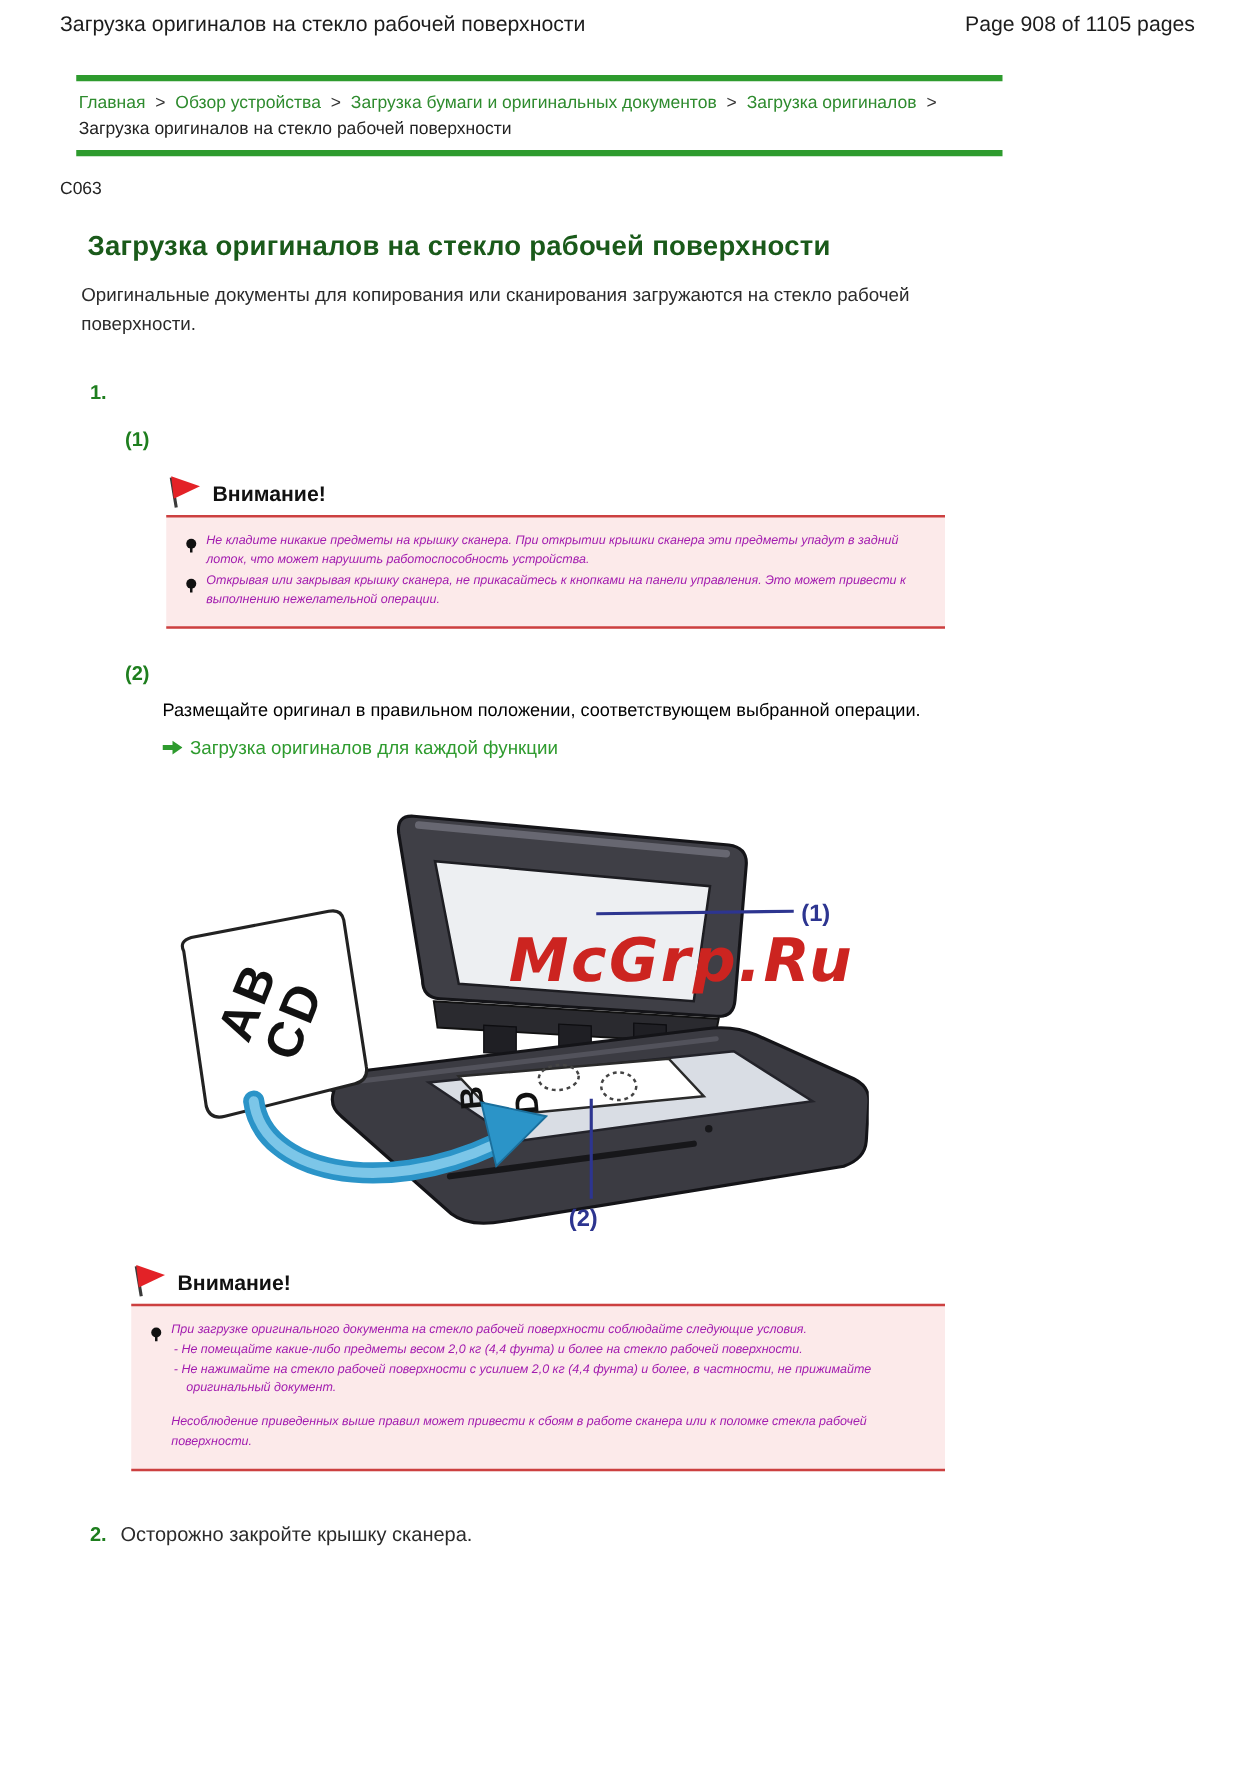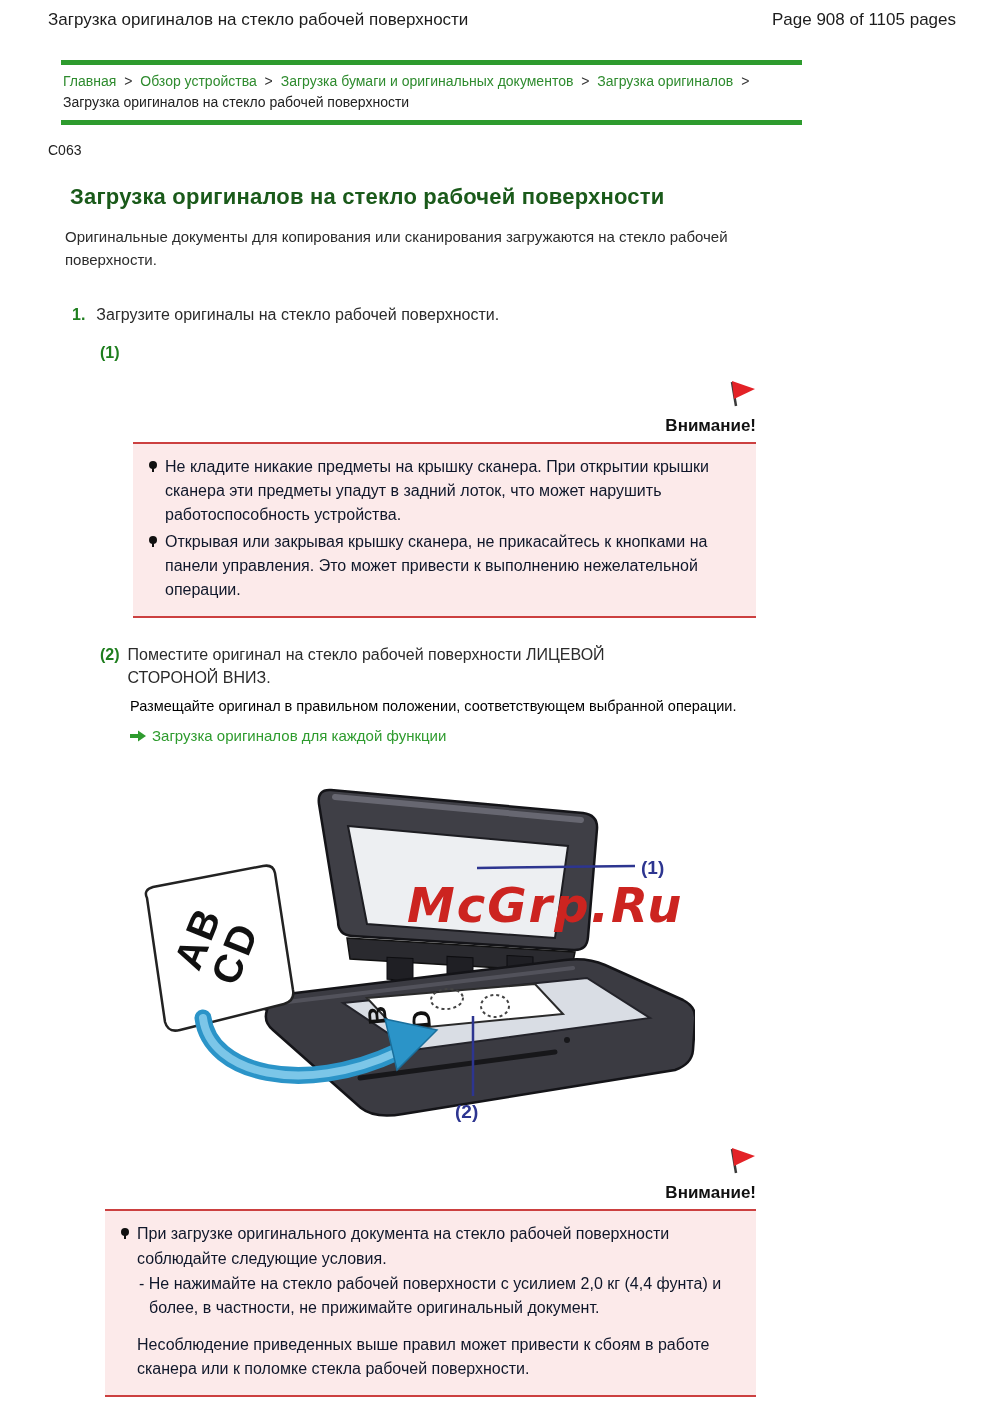--- a/index.html
+++ b/index.html
@@ -34,27 +34,27 @@
   .substep{margin:16px 0 0 100px;display:flex;font-size:16px;line-height:1.4;}
   .substep .snum{color:#1e7e1e;font-weight:bold;margin-right:8px;white-space:nowrap;}
   .substep .stext{width:560px;}
   .note{margin:7px 0 0 130px;font-size:14.5px;color:#000000;width:610px;line-height:1.45;}
   .func-link{
     margin:10px 0 10px 130px;display:flex;align-items:center;gap:6px;
     font-size:15px;color:#2e9b2e;cursor:pointer;
   }
   .func-link .arrow{width:16px;height:12px;flex:none;}
   
-  .warn-head{display:flex;align-items:flex-end;gap:9px;margin-top:14px;flex-direction:column;}
+  .warn-head{display:flex;align-items:flex-end;gap:9px;margin-top:14px;}
   .warn-head .flag{width:28px;height:28px;flex:none;}
   .warn-title{font-size:17px;font-weight:bold;color:#111;padding-bottom:1px;}
   .warn-box{
     margin-top:5px;background:#fceaea;
     border-top:2px solid #cc4040;border-bottom:2px solid #cc4040;
-    padding:11px 16px 12px 15px;font-size:16px;line-height:1.52;color:#0f172a;
+    padding:11px 16px 12px 15px;font-size:10px;line-height:1.52;color:#a21caf;font-style:italic;
   }
   .w1{margin-left:133px;width:623px;}
   .w1 .warn-head{margin-left:0;}
   .w2{margin-left:105px;width:651px;}
   .brow{display:flex;margin-bottom:2px;}
   .dot{flex:none;width:8px;margin:6px 8px 0 1px;position:relative;height:12px;}
   .dot::before{content:"";position:absolute;left:0;top:0;width:8px;height:8px;border-radius:50%;background:#111;}
   .dot::after{content:"";position:absolute;left:3px;top:7px;width:2px;height:4px;background:#111;}
   .dash-item{padding-left:12px;text-indent:-10px;margin-top:1px;}
   .warn-footer{margin-top:12px;}
@@ -95,21 +95,20 @@
 
 <div class="doc-code">C063</div>
 
 <h1 class="article-title">Загрузка оригиналов на стекло рабочей поверхности</h1>
 
 <p class="intro">Оригинальные документы для копирования или сканирования загружаются на стекло рабочей поверхности.</p>
 
 
 <div class="step">
   <span class="num">1.</span>
-  <span>Загрузите оригиналы на стекло рабочей поверхности.</span>
 </div>
 
 
 <div class="substep">
   <span class="snum">(1)</span>
 </div>
 
 
 <div class="w1">
   <div class="warn-head">
@@ -127,21 +126,20 @@
     <div class="brow">
       <span class="dot"></span>
       <span>Открывая или закрывая крышку сканера, не прикасайтесь к кнопками на панели управления. Это может привести к выполнению нежелательной операции.</span>
     </div>
   </div>
 </div>
 
 
 <div class="substep" style="margin-top:26px;">
   <span class="snum">(2)</span>
-  <span class="stext">Поместите оригинал на стекло рабочей поверхности ЛИЦЕВОЙ СТОРОНОЙ ВНИЗ.</span>
 </div>
 <div class="note">Размещайте оригинал в правильном положении, соответствующем выбранной операции.</div>
 <div class="func-link">
   <svg class="arrow" viewBox="0 0 16 12">
     <path d="M 0,4 L 8,4 L 8,0.5 L 16,6 L 8,11.5 L 8,8 L 0,8 Z" fill="#2e9b2e"></path>
   </svg>
   <span>Загрузка оригиналов для каждой функции</span>
 </div>
 
 
@@ -208,20 +206,21 @@
       <line x1="4" y1="3" x2="8" y2="27" stroke="#3a3a3a" stroke-width="2.5"></line>
       <path d="M 4,2 L 27,10 L 6,20 Z" fill="#e32227"></path>
     </svg>
     <span class="warn-title">Внимание!</span>
   </div>
   <div class="warn-box">
     <div class="brow">
       <span class="dot"></span>
       <div>
         <div>При загрузке оригинального документа на стекло рабочей поверхности соблюдайте следующие условия.</div>
+        <div class="dash-item">- Не помещайте какие-либо предметы весом 2,0 кг (4,4 фунта) и более на стекло рабочей поверхности.</div>
         <div class="dash-item">- Не нажимайте на стекло рабочей поверхности с усилием 2,0 кг (4,4 фунта) и более, в частности, не прижимайте оригинальный документ.</div>
         <div class="warn-footer">Несоблюдение приведенных выше правил может привести к сбоям в работе сканера или к поломке стекла рабочей поверхности.</div>
       </div>
     </div>
   </div>
 </div>
 
 
 <div class="step last">
   <span class="num">2.</span>

